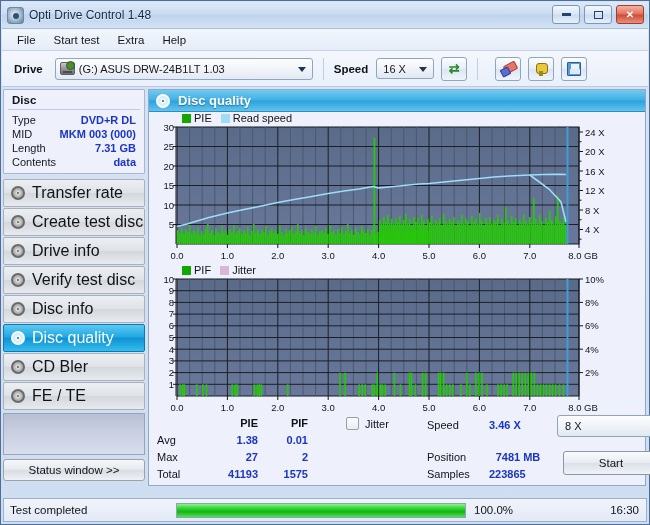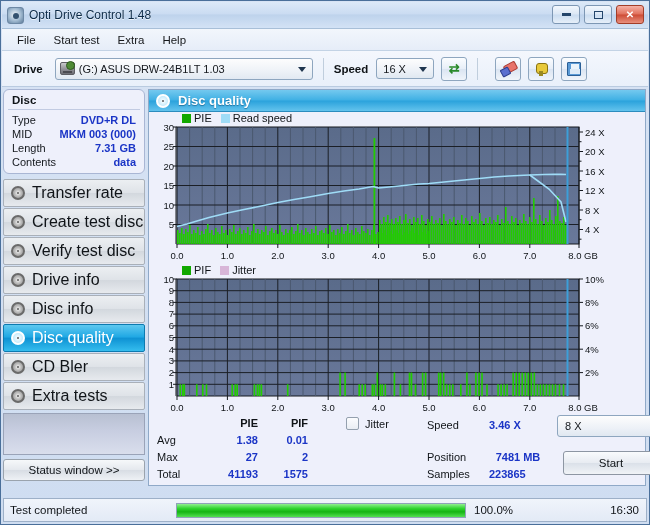--- a/index.html
+++ b/index.html
@@ -106,21 +106,21 @@
   .icon-plug { width:14px;height:14px;position:relative; }
   .icon-plug::before{content:"";position:absolute;left:2px;top:1px;width:10px;height:9px;background:#e8c93a;border:1px solid #8a7310;border-radius:3px;}
   .icon-plug::after{content:"";position:absolute;left:5px;top:9px;width:4px;height:5px;background:#9a8a20;}
   .icon-save { width:14px;height:14px;background:#5a9ad6;border:1px solid #2a5f96;border-radius:1px;position:relative; }
   .icon-save::before{content:"";position:absolute;left:3px;top:1px;width:8px;height:5px;background:#eaf3fb;}
   .icon-save::after{content:"";position:absolute;left:2px;bottom:1px;width:10px;height:5px;background:#dceaf7;}
 
   
   #sidebar { position:absolute; left:2px; top:88px; width:142px; bottom:38px; }
   #disc-panel {
-    background:#eef0fb; border:1px solid #a9b6d4; border-radius:6px;
+    background:#eef0fb; border:1px solid #a9b6d4; border-radius:1px;
     padding:3px 0 4px 0;
   }
   #disc-title { font-weight:bold; font-size:11.5px; color:#101418; padding:1px 0 3px 8px; }
   #disc-sep { height:1px; background:#c2cbe2; margin:0 4px 3px 4px; }
   .disc-row { display:flex; justify-content:space-between; padding:1px 8px; font-size:11px; }
   .disc-key { color:#14181d; }
   .disc-val { color:#1b35c6; font-weight:bold; }
   .nav-list { margin-top:5px; }
   .nav-item {
     height:28px; margin-bottom:1px;
@@ -295,41 +295,41 @@
       <div class="nav-item">
         <span class="nav-ico"></span>
         <span>Transfer rate</span>
       </div>
       <div class="nav-item">
         <span class="nav-ico"></span>
         <span>Create test disc</span>
       </div>
       <div class="nav-item">
         <span class="nav-ico"></span>
-        <span>Verify test disc</span>
+        <span>Drive info</span>
       </div>
       <div class="nav-item">
         <span class="nav-ico"></span>
-        <span>Drive info</span>
+        <span>Verify test disc</span>
       </div>
       <div class="nav-item">
         <span class="nav-ico"></span>
         <span>Disc info</span>
       </div>
       <div class="nav-item active">
         <span class="nav-ico"></span>
         <span>Disc quality</span>
       </div>
       <div class="nav-item">
         <span class="nav-ico"></span>
         <span>CD Bler</span>
       </div>
       <div class="nav-item">
         <span class="nav-ico"></span>
-        <span>Extra tests</span>
+        <span>FE / TE</span>
       </div>
     </div>
 
     <div id="side-filler"></div>
     <div id="status-window-btn">Status window &gt;&gt;</div>
   </div>
 
   <div id="main">
     <div id="dq-header">
       <span class="nav-ico"></span>

